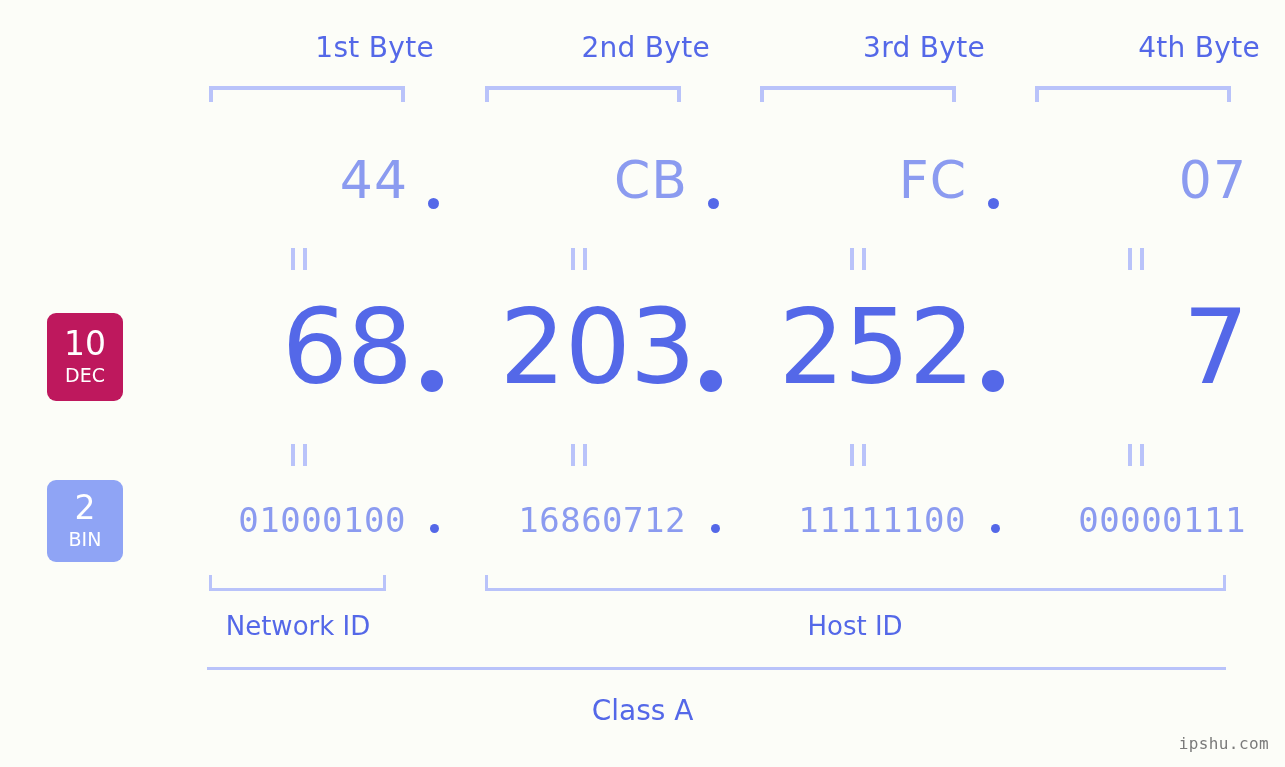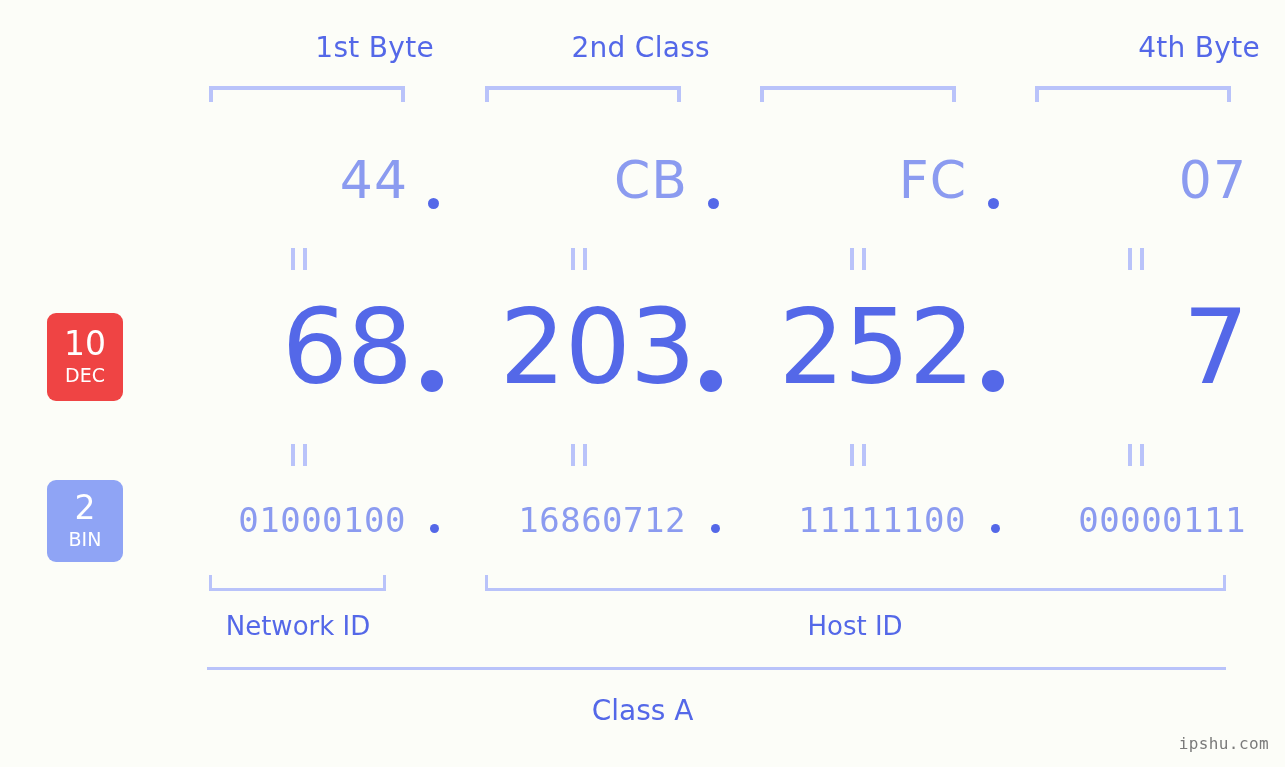--- a/index.html
+++ b/index.html
@@ -83,21 +83,21 @@
     line-height: 1.05;
   }
   .badge .badge-name {
     font-size: 19px;
     font-weight: 400;
     line-height: 1.2;
     margin-top: 2px;
   }
 
   #badge-hex { top: 153px; height: 88px; background: #7f8ce9; }
-  #badge-dec { top: 313px; height: 88px; background: #ef4444; }
+  #badge-dec { top: 313px; height: 88px; background: #be185d; }
   #badge-bin { top: 480px; height: 82px; background: #8fa4f5; }
 
   
   .row-cell {
     position: absolute;
     text-align: right;
     white-space: nowrap;
   }
 
   
@@ -201,21 +201,22 @@
     letter-spacing: 0.4px;
     margin-left: 8px;
   }
 </style>
 </head>
 <body>
 
 <div id="stage">
 
   <div class="byte-label" style="left:186px;width:248px;">1st Byte</div>
-  <div class="byte-label" style="left:462px;width:248px;">2nd Class</div>
+  <div class="byte-label" style="left:462px;width:248px;">2nd Byte</div>
+  <div class="byte-label" style="left:737px;width:248px;">3rd Byte</div>
   <div class="byte-label" style="left:1012px;width:248px;">4th Byte</div>
 
   <div class="bracket-top" style="left:209px;width:196px;"></div>
   <div class="bracket-top" style="left:485px;width:196px;"></div>
   <div class="bracket-top" style="left:760px;width:196px;"></div>
   <div class="bracket-top" style="left:1035px;width:196px;"></div>
 
   <div class="badge" id="badge-dec">
     <span class="badge-num">10</span>
     <span class="badge-name">DEC</span>

